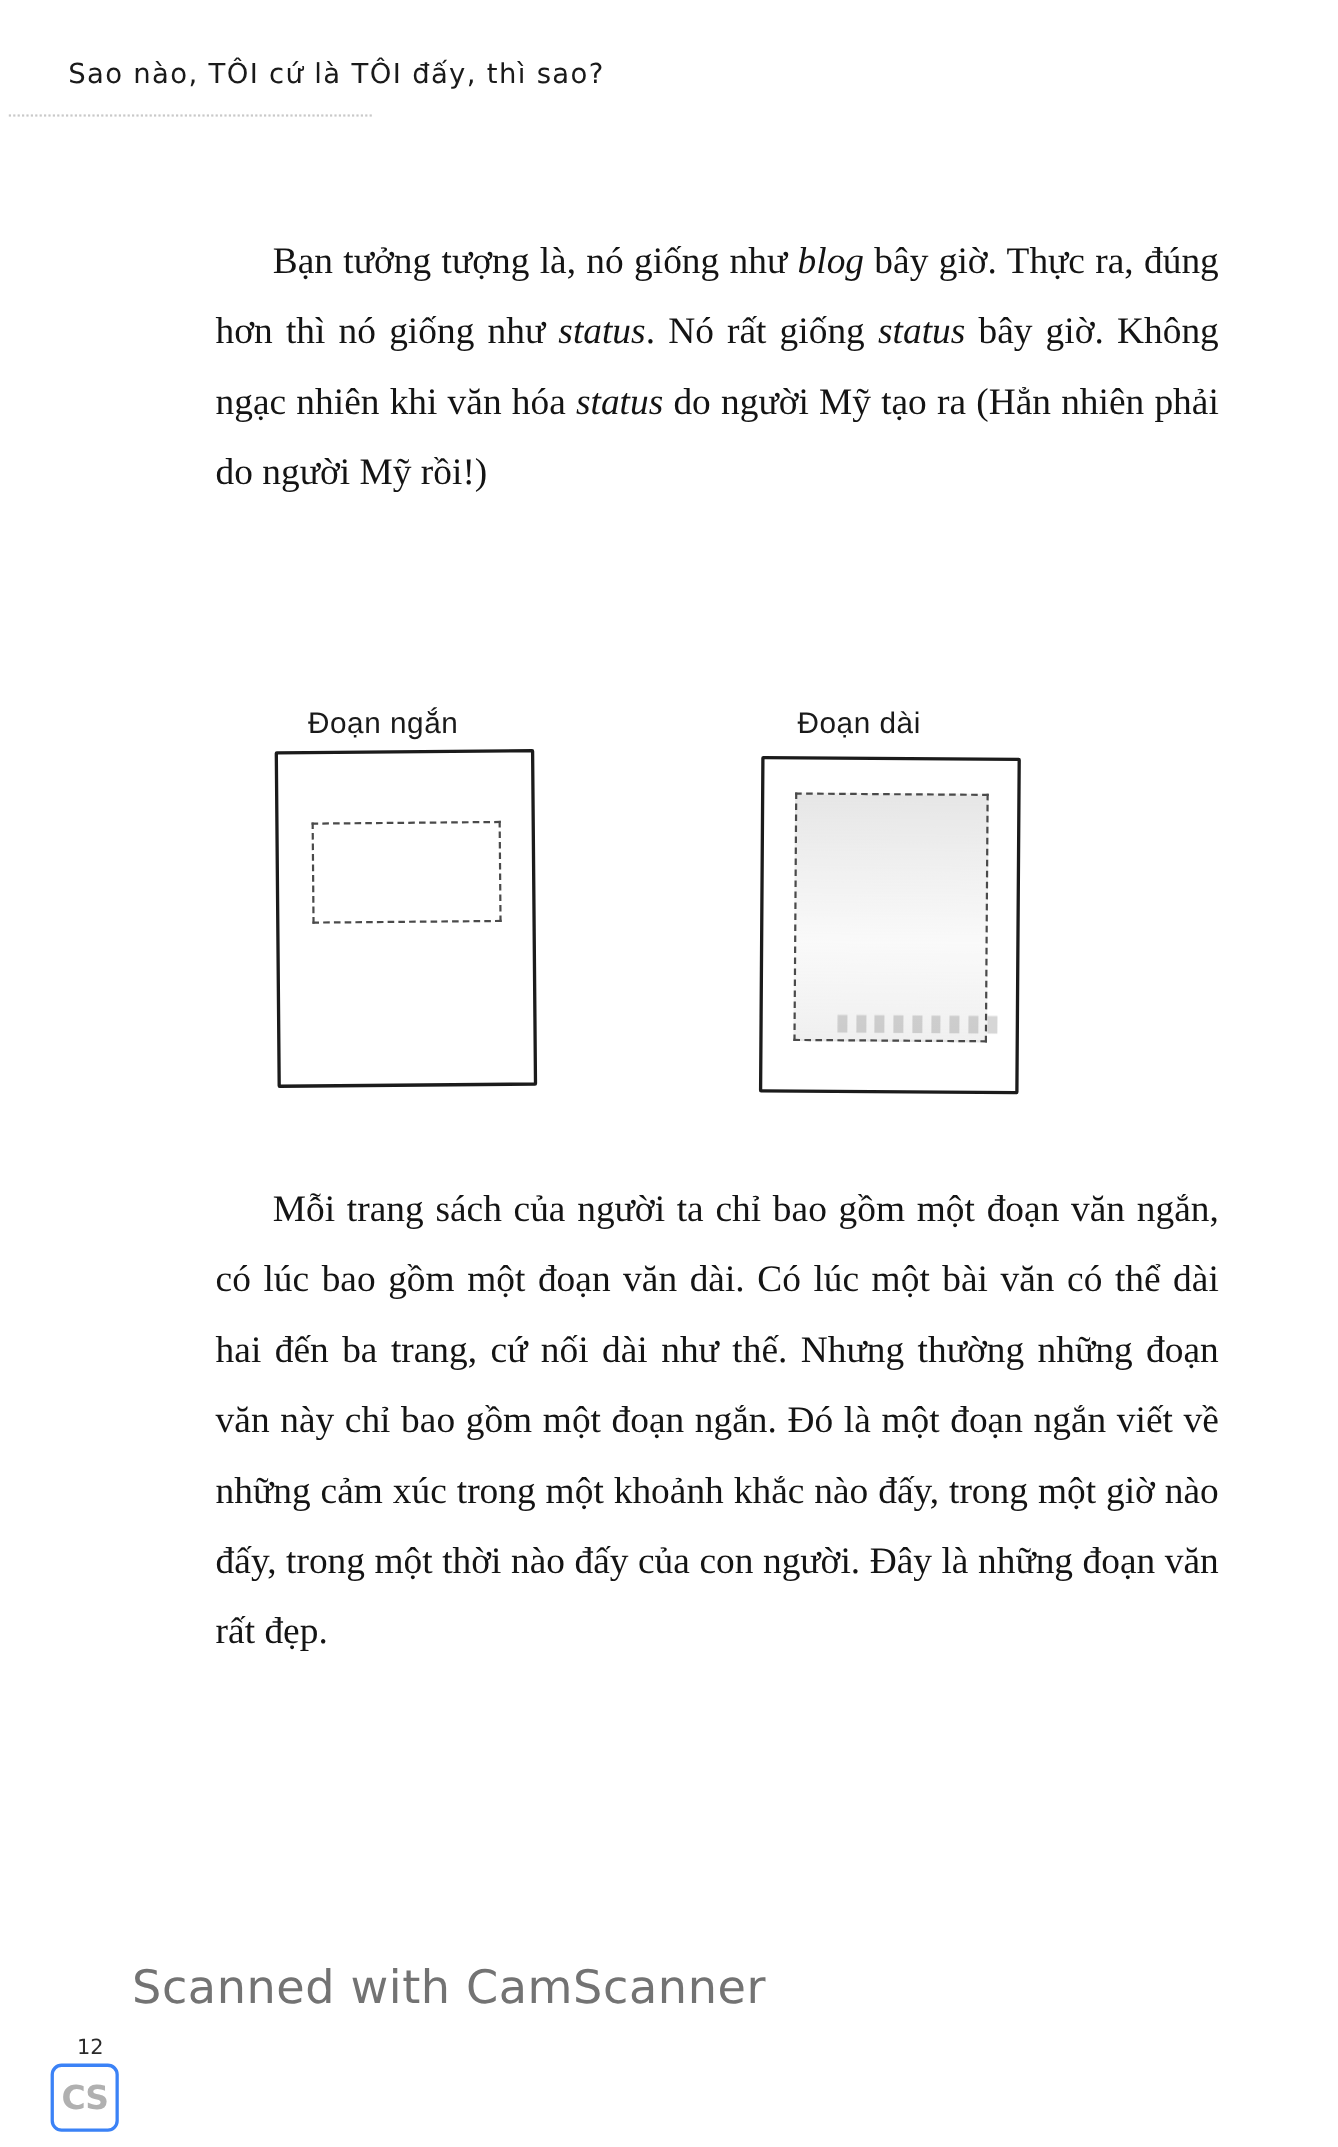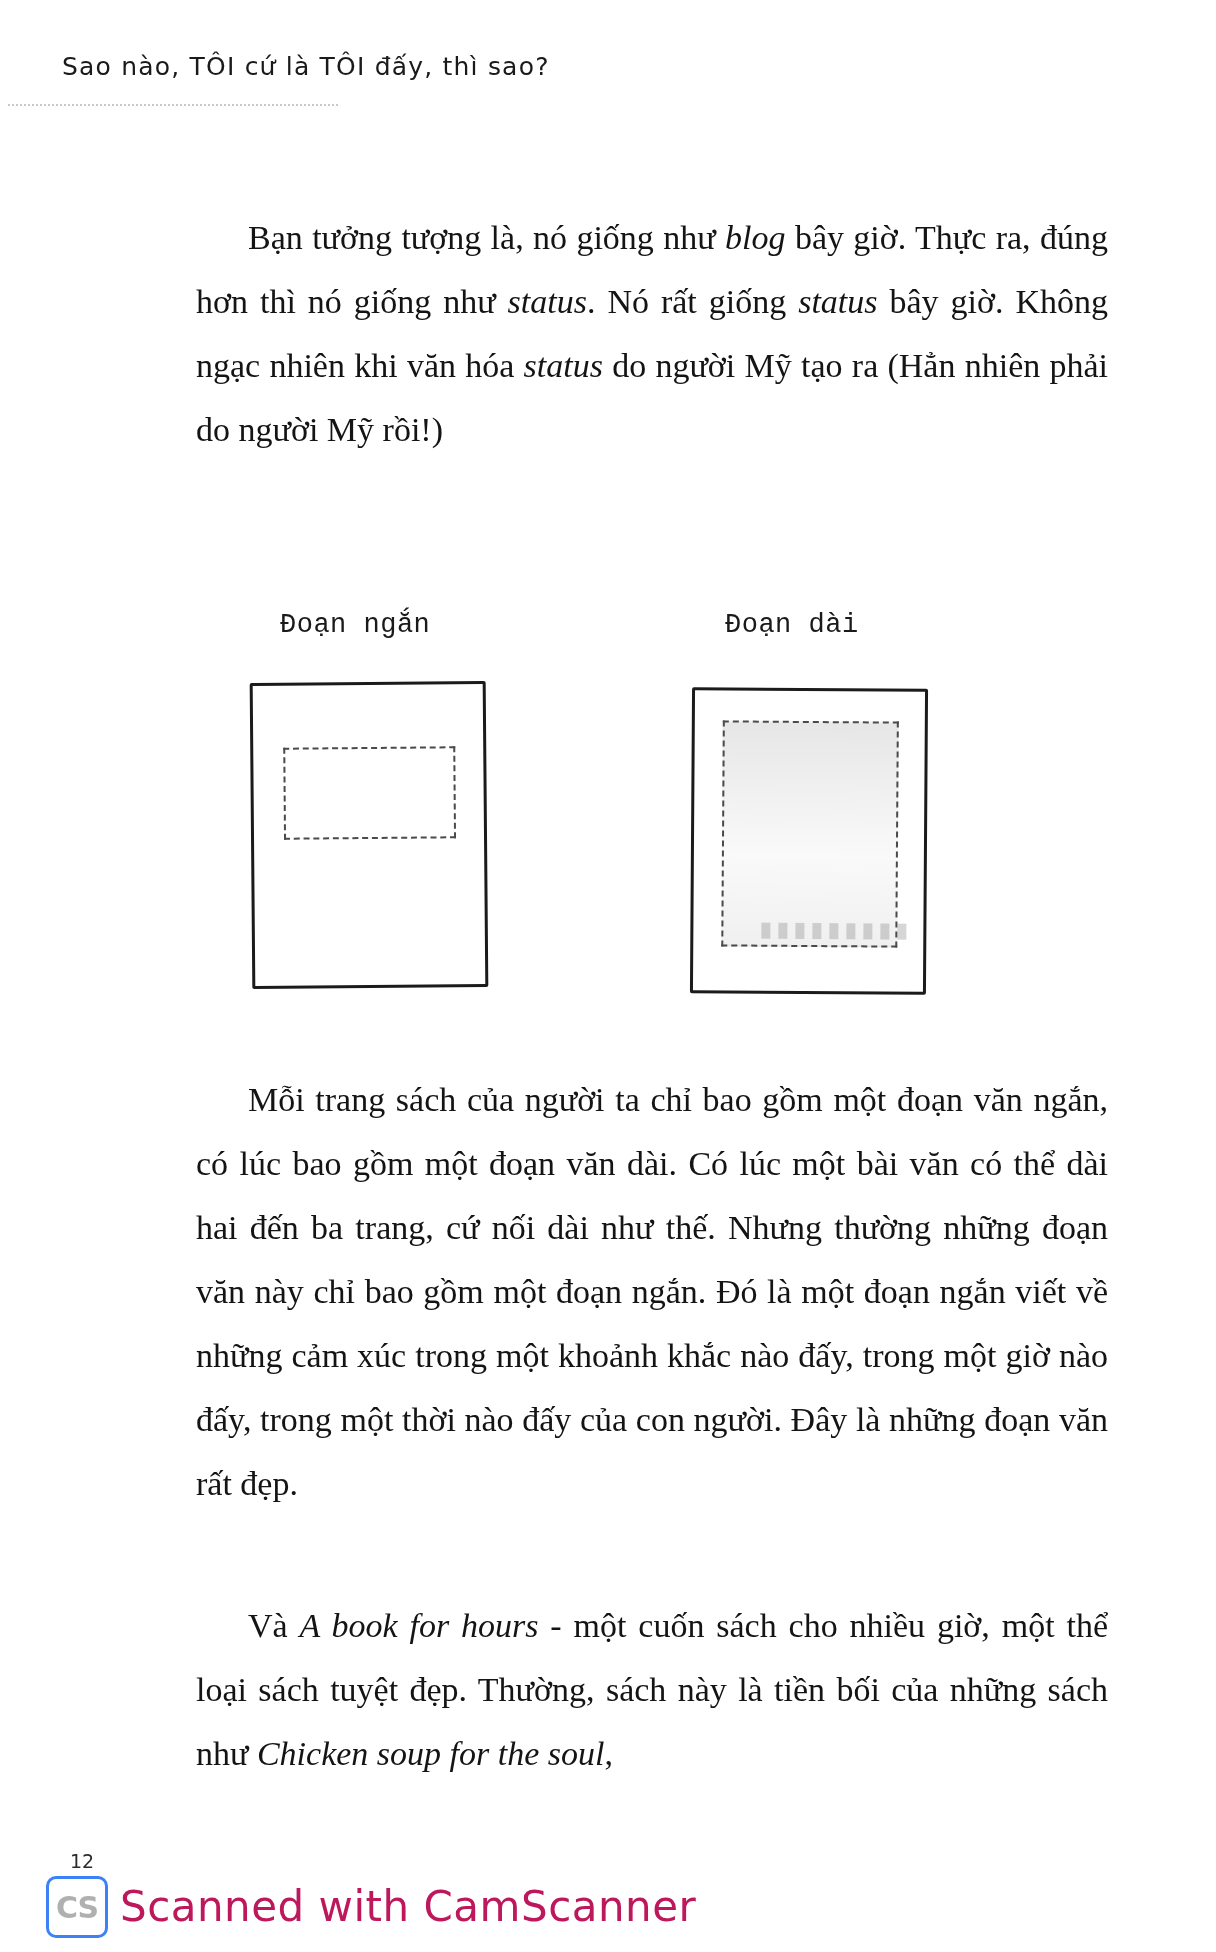--- a/index.html
+++ b/index.html
@@ -66,25 +66,26 @@
   
   .figure {
     position: absolute;
     left: 160px;
     top: 610px;
     width: 912px;
     height: 390px;
   }
   .fig-caption {
     position: absolute;
-    font-family: Liberation Mono, monospace;
+    font-family: Liberation Sans, sans-serif;
     font-size: 27px;
     letter-spacing: 0.5px;
     color: #1a1a1a;
     white-space: nowrap;
+    margin-top: 32px;
   }
   #cap-short { left: 120px; top: 0px; }
   #cap-long  { left: 565px; top: 0px; }
 
   .box {
     position: absolute;
     border: 3px solid #1b1b1b;
     background: #ffffff;
     border-radius: 2px;
   }
@@ -151,24 +152,24 @@
     font-size: 30px;
     font-weight: bold;
     display: flex;
     align-items: center;
     justify-content: center;
     letter-spacing: -1px;
   }
   .cam-text {
     position: absolute;
     left: 120px;
-    top: 1882px;
+    top: 1782px;
     font-family: "DejaVu Sans", sans-serif;
     font-size: 42px;
-    color: #be185d;
+    color: #737373;
     letter-spacing: 0.5px;
     white-space: nowrap;
   }
 </style>
 </head>
 <body>
 
 <div class="page">
 
   <div class="running-head">Sao nào, TÔI cứ là TÔI đấy, thì sao?</div>
@@ -190,21 +191,18 @@
       <div class="dashed" id="dash-long">
         <div class="smudge"></div>
       </div>
     </div>
   </div>
 
   <div class="body-block indent" id="para-2">
     <p>Mỗi trang sách của người ta chỉ bao gồm một đoạn văn ngắn, có lúc bao gồm một đoạn văn dài. Có lúc một bài văn có thể dài hai đến ba trang, cứ nối dài như thế. Nhưng thường những đoạn văn này chỉ bao gồm một đoạn ngắn. Đó là một đoạn ngắn viết về những cảm xúc trong một khoảnh khắc nào đấy, trong một giờ nào đấy, trong một thời nào đấy của con người. Đây là những đoạn văn rất đẹp.</p>
   </div>
 
-  <div class="body-block indent" id="para-3">
-    <p><span>Và </span><span class="it">A book for hours</span><span> - một cuốn sách cho nhiều giờ, một thể loại sách tuyệt đẹp. Thường, sách này là tiền bối của những sách như </span><span class="it">Chicken soup for the soul</span><span>,</span></p>
-  </div>
 
   <div class="page-number">12</div>
   <div class="cam-badge">CS</div>
   <div class="cam-text">Scanned with CamScanner</div>
 
 </div>
 
 </body></html>

